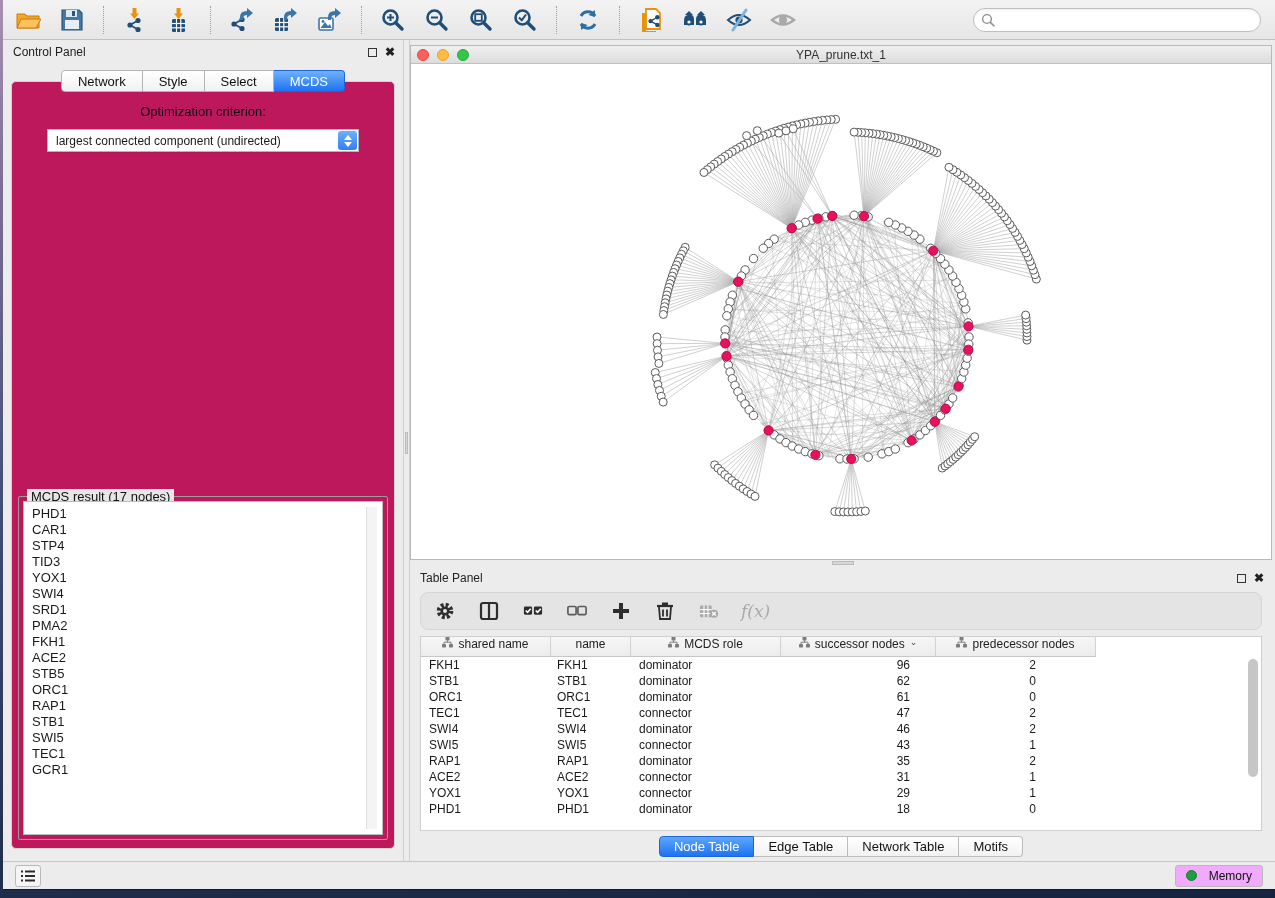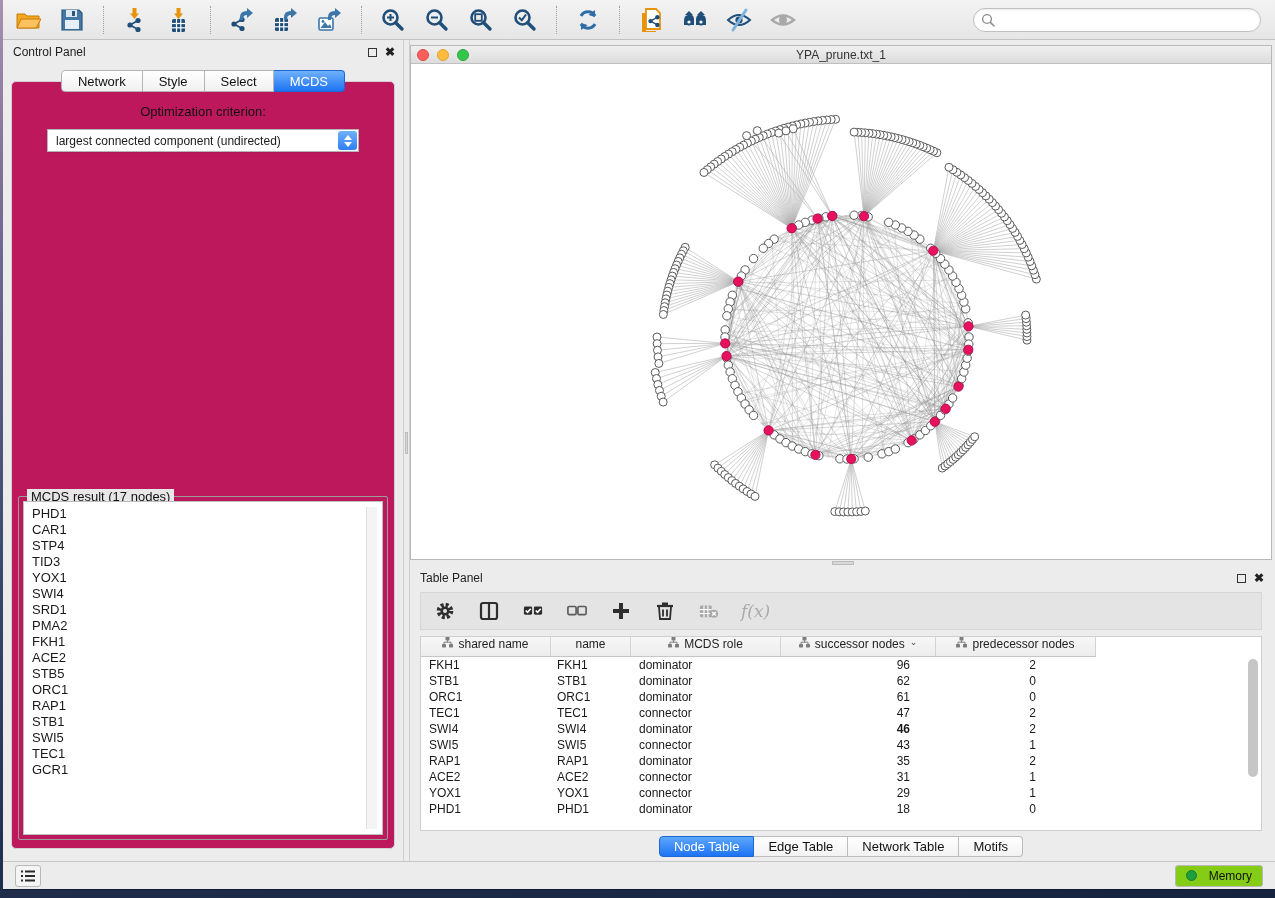--- a/index.html
+++ b/index.html
@@ -106,21 +106,21 @@
   #net-title { position:absolute; left:0; right:0; text-align:center; font-size:12px; color:#333; }
   #net-canvas { flex:1; background:#fff; position:relative; overflow:hidden; }
   #net-canvas svg { position:absolute; inset:0; }
   
   #h-splitter { height:6px; flex:0 0 6px; background:#ececec; position:relative; }
   #h-splitter .grip { position:absolute; left:50%; top:1px; width:22px; height:4px; margin-left:-11px; background:#d8d8d8; border:1px solid #bbb; }
   
   #table-panel { flex:1; display:flex; flex-direction:column; min-height:0; padding-right:3px; }
   #tp-toolbar {
     height:38px; flex:0 0 38px; margin:4px 10px 0 10px; background:#e4e4e4;
-    border:1px solid #d6d6d6; border-radius:0; display:flex; align-items:center;
+    border:1px solid #d6d6d6; border-radius:8px; display:flex; align-items:center;
     padding:0 12px; gap:20px;
   }
   .tp-btn { display:flex; align-items:center; justify-content:center; width:24px; height:24px; }
   .tp-btn svg { width:20px; height:20px; }
   .tp-btn.fx { font-family:"DejaVu Serif", serif; font-style:italic; font-size:17px; color:#a9a9a9; width:auto; }
   #table-wrap {
     flex:1; margin:6px 10px 0 10px; background:#fff; border:1px solid #cfcfcf;
     position:relative; overflow:hidden; min-height:0;
   }
   #thead { display:flex; height:20px; background:linear-gradient(#f6f6f6,#ededed); border-bottom:1px solid #c6c6c6; width:675px; }
@@ -142,21 +142,21 @@
   .tp-tab:first-child { border-left:1px solid #bcbcbc; border-radius:4px 0 0 4px; }
   .tp-tab:last-child { border-radius:0 4px 4px 0; }
   .tp-tab.sel { background:linear-gradient(#5ea7fd,#1d73f3); color:#fff; border-color:#1d66d8; }
   
   #statusbar {
     height:28px; flex:0 0 28px; border-top:1px solid #c6c6c6; background:#ececec;
     display:flex; align-items:center; padding:0 12px;
   }
   #list-btn { width:26px; height:22px; background:#f5f5f5; border:1px solid #b9b9b9; border-radius:3px; display:flex; align-items:center; justify-content:center; }
   #memory-btn {
-    margin-left:auto; height:22px; background:#84cc16; border:1px solid #b9b9b9; border-radius:3px;
+    margin-left:auto; height:22px; background:#f0abfc; border:1px solid #b9b9b9; border-radius:3px;
     display:flex; align-items:center; gap:12px; padding:0 10px; font-size:12px; color:#111;
   }
   #memory-dot { width:11px; height:11px; border-radius:50%; background:#1e9e3e; border:1px solid #16802f; }
 </style>
 </head>
 <body>
 
 <div id="app">
 
   <div id="toolbar">
@@ -1321,21 +1321,21 @@
                 <div class="td" style="width: 130px; padding-left: 8px;">TEC1</div>
                 <div class="td" style="width: 80px; padding-left: 6px;">TEC1</div>
                 <div class="td" style="width: 150px; padding-left: 8px;">connector</div>
                 <div class="td" style="width: 155px; text-align: right; padding-right: 26px;">47</div>
                 <div class="td" style="width: 160px; text-align: right; padding-right: 60px;">2</div>
               </div>
               <div class="tr">
                 <div class="td" style="width: 130px; padding-left: 8px;">SWI4</div>
                 <div class="td" style="width: 80px; padding-left: 6px;">SWI4</div>
                 <div class="td" style="width: 150px; padding-left: 8px;">dominator</div>
-                <div class="td" style="width: 155px; text-align: right; padding-right: 26px; font-weight: bold;">46</div>
+                <div class="td" style="width: 155px; text-align: right; padding-right: 26px;">46</div>
                 <div class="td" style="width: 160px; text-align: right; padding-right: 60px;">2</div>
               </div>
               <div class="tr">
                 <div class="td" style="width: 130px; padding-left: 8px;">SWI5</div>
                 <div class="td" style="width: 80px; padding-left: 6px;">SWI5</div>
                 <div class="td" style="width: 150px; padding-left: 8px;">connector</div>
                 <div class="td" style="width: 155px; text-align: right; padding-right: 26px;">43</div>
                 <div class="td" style="width: 160px; text-align: right; padding-right: 60px;">1</div>
               </div>
               <div class="tr">

